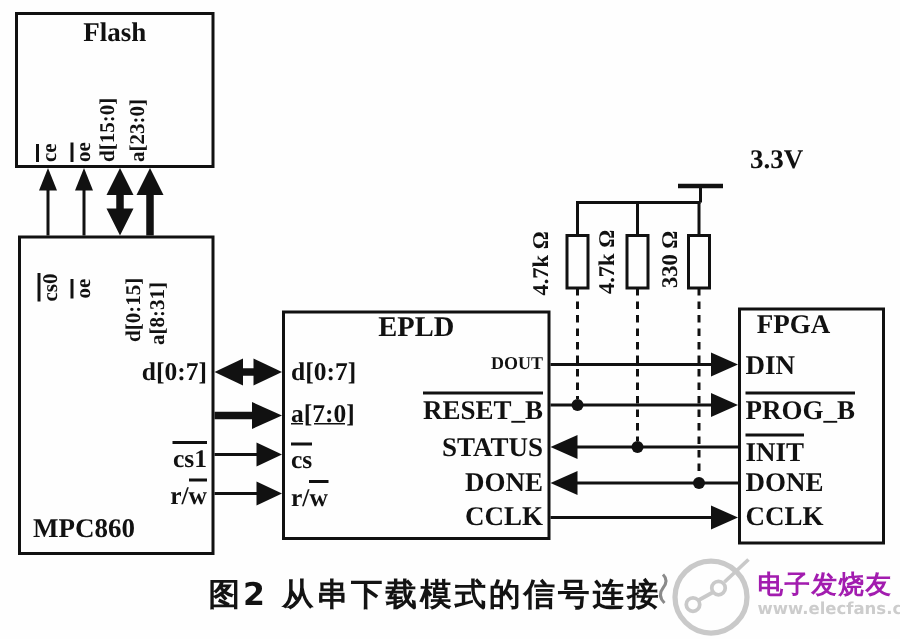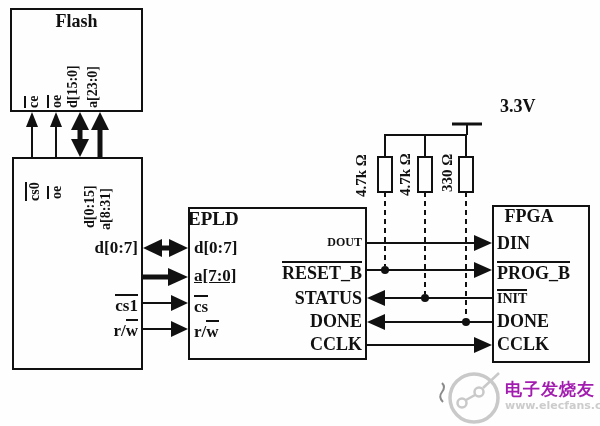--- a/index.html
+++ b/index.html
@@ -103,49 +103,51 @@
   </svg>
 
   <div class="box" style="left:10px;top:8px;width:133px;height:104px;"></div>
   <div class="lbl title" style="left:10px;top:12px;width:133px;text-align:center;font-size:18px;">Flash</div>
   <div class="vlabel" style="left:24px;top:108px;font-size:14px;"><span class="ov">ce</span></div>
   <div class="vlabel" style="left:47px;top:108px;font-size:14px;"><span class="ov">oe</span></div>
   <div class="vlabel" style="left:66px;top:108px;font-size:14px;">d[15:0]</div>
   <div class="vlabel" style="left:86px;top:108px;font-size:14px;">a[23:0]</div>
 
   <div class="box" style="left:12px;top:157px;width:131px;height:213px;"></div>
+  <div class="lbl title" style="left:22px;top:343px;font-size:18px;">MPC860</div>
   <div class="vlabel" style="left:25px;top:201px;font-size:14px;"><span class="ov">cs0</span></div>
   <div class="vlabel" style="left:47px;top:199px;font-size:14px;"><span class="ov">oe</span></div>
   <div class="vlabel" style="left:83px;top:228px;font-size:14px;">d[0:15]</div>
   <div class="vlabel" style="left:99px;top:230px;font-size:14px;">a[8:31]</div>
   <div class="lbl ralign" style="left:30px;top:239px;width:108px;font-size:17px;">d[0:7]</div>
   <div class="lbl ralign" style="left:30px;top:294px;width:108px;font-size:17px;"><span class="ov">cs1</span></div>
   <div class="lbl ralign" style="left:30px;top:319px;width:108px;font-size:17px;"><span>r/</span><span class="ov">w</span></div>
 
   <div class="box" style="left:188px;top:207px;width:179px;height:153px;"></div>
-  <div class="lbl title" style="left:188px;top:209px;width:179px;font-size:19px;">EPLD</div>
+  <div class="lbl title" style="left:188px;top:209px;width:179px;text-align:center;font-size:19px;">EPLD</div>
   <div class="lbl" style="left:194px;top:239px;font-size:17px;">d[0:7]</div>
   <div class="lbl" style="left:194px;top:267px;font-size:17px;text-decoration:underline;">a[7:0]</div>
   <div class="lbl" style="left:194px;top:295px;font-size:17px;"><span class="ov">cs</span></div>
   <div class="lbl" style="left:194px;top:320px;font-size:17px;"><span>r/</span><span class="ov">w</span></div>
   <div class="lbl ralign" style="left:230px;top:236px;width:132px;font-size:12px;">DOUT</div>
   <div class="lbl ralign" style="left:230px;top:261px;width:132px;font-size:18px;"><span class="ov">RESET_B</span></div>
   <div class="lbl ralign" style="left:230px;top:289px;width:132px;font-size:18px;">STATUS</div>
   <div class="lbl ralign" style="left:230px;top:312px;width:132px;font-size:18px;">DONE</div>
   <div class="lbl ralign" style="left:230px;top:335px;width:132px;font-size:18px;">CCLK</div>
 
   <div class="box" style="left:492px;top:205px;width:98px;height:158px;"></div>
   <div class="lbl title" style="left:492px;top:207px;width:74px;text-align:center;font-size:18px;">FPGA</div>
   <div class="lbl" style="left:497px;top:234px;font-size:18px;">DIN</div>
   <div class="lbl" style="left:497px;top:261px;font-size:18px;"><span class="ov">PROG_B</span></div>
-  <div class="lbl" style="left:497px;top:289px;font-size:14px;"><span class="ov">INIT</span></div>
+  <div class="lbl" style="left:497px;top:289px;font-size:18px;"><span class="ov">INIT</span></div>
   <div class="lbl" style="left:497px;top:312px;font-size:18px;">DONE</div>
   <div class="lbl" style="left:497px;top:335px;font-size:18px;">CCLK</div>
 
   <div class="lbl" style="left:452px;top:97px;font-size:18px;margin-left:48px;">3.3V</div>
   <div class="vlabel" style="left:354px;top:197px;font-size:15px;">4.7k Ω</div>
   <div class="vlabel" style="left:398px;top:196px;font-size:15px;">4.7k Ω</div>
   <div class="vlabel" style="left:440px;top:192px;font-size:15px;">330 Ω</div>
 
+  <div class="caption">图2  从串下载模式的信号连接</div>
   <div class="wm-brand">电子发烧友</div>
   <div class="wm-url">www.elecfans.com</div>
 
 </div>
 
 </body></html>

